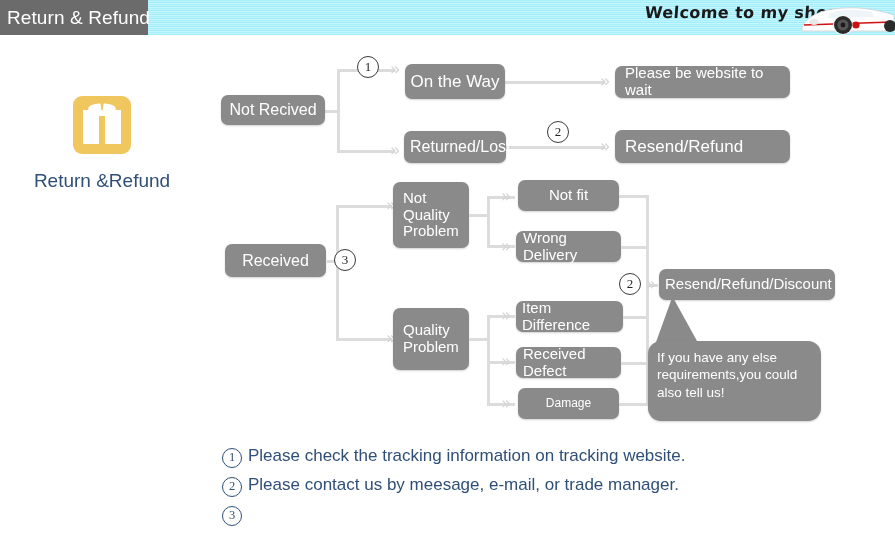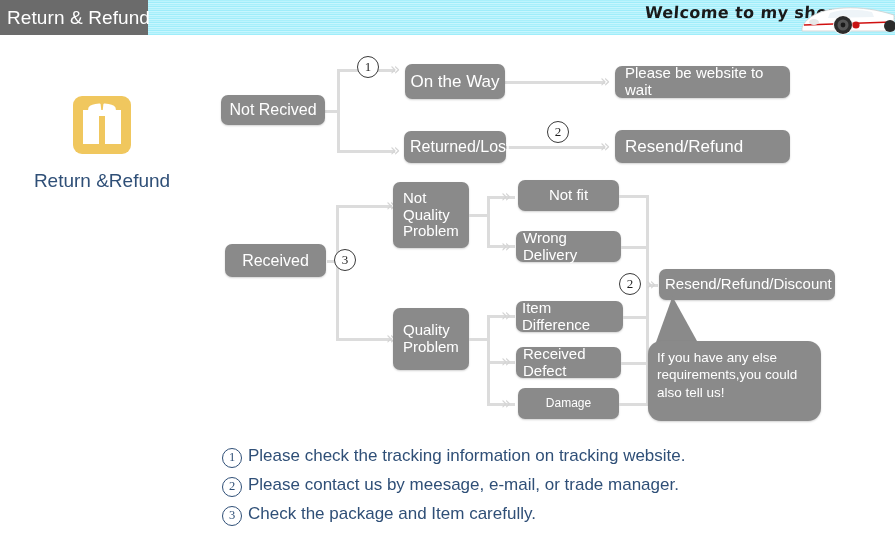--- a/index.html
+++ b/index.html
@@ -331,17 +331,16 @@
     <div class="note-row">
       <span class="note-num">1</span>
       <span>Please check the tracking information on tracking website.</span>
     </div>
     <div class="note-row">
       <span class="note-num">2</span>
       <span>Please contact us by meesage, e-mail, or trade manager.</span>
     </div>
     <div class="note-row">
       <span class="note-num">3</span>
-      <span>Check the package and Item carefully.</span>
     </div>
   </div>
 
 </div>
 
 </body></html>

